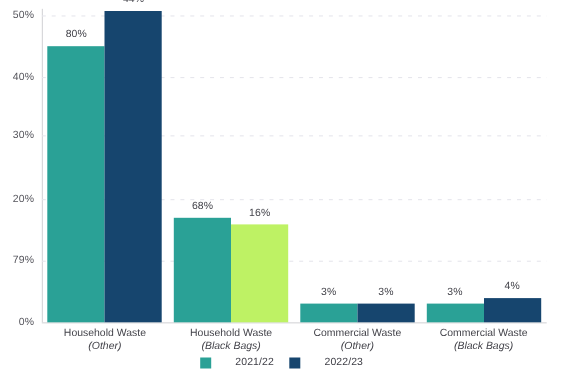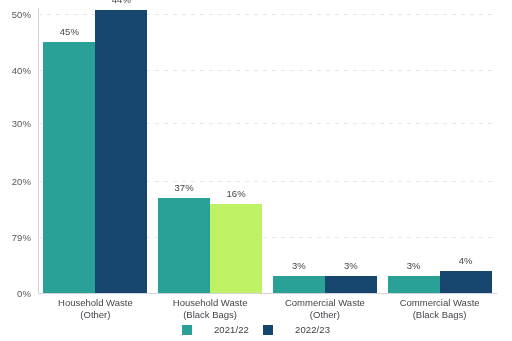--- a/index.html
+++ b/index.html
@@ -96,21 +96,21 @@
   
   .cat-label {
     position: absolute;
     top: 297px;
     text-align: center;
     font-size: 9.5px;
     line-height: 12px;
     color: #44444b;
     white-space: nowrap;
   }
-  .cat-label .l2 { display: block; }
+  .cat-label .l2 { display: block; font-style: italic; }
 
   
   .legend {
     position: absolute;
     left: 0;
     right: 0;
     top: 324px;
     display: flex;
     justify-content: center;
     align-items: center;
@@ -156,29 +156,29 @@
         <div class="gridline" style="top: 61.8px;">
           <span class="ytick-label">40%</span>
         </div>
         <div class="gridline" style="top: 6px;">
           <span class="ytick-label">50%</span>
         </div>
       </div>
     <div class="bars-layer" id="bars-layer">
         <div class="group" style="left: 5.375px; width: 104px;">
           <div class="bar" title="Household Waste (Other) 2021/22 45%" style="left: 0px; width: 52px; height: 251.1px; background: rgb(42, 161, 150);">
-            <span class="bar-value">45%</span>
+            <span class="bar-value">80%</span>
           </div>
           <div class="bar" title="Household Waste (Other) 2022/23 44%" style="left: 52px; width: 52px; height: 283px; background: rgb(22, 69, 110);">
             <span class="bar-value">44%</span>
           </div>
         </div>
         <div class="group" style="left: 120.125px; width: 104px;">
           <div class="bar" title="Household Waste (Black Bags) 2021/22 17%" style="left: 0px; width: 52px; height: 94.86px; background: rgb(42, 161, 150);">
-            <span class="bar-value">37%</span>
+            <span class="bar-value">68%</span>
           </div>
           <div class="bar" title="Household Waste (Black Bags) 2022/23 16%" style="left: 52px; width: 52px; height: 89.28px; background: #bef264;">
             <span class="bar-value">16%</span>
           </div>
         </div>
         <div class="group" style="left: 234.875px; width: 104px;">
           <div class="bar" title="Commercial Waste (Other) 2021/22 3%" style="left: 0px; width: 52px; height: 16.74px; background: rgb(42, 161, 150);">
             <span class="bar-value">3%</span>
           </div>
           <div class="bar" title="Commercial Waste (Other) 2022/23 3%" style="left: 52px; width: 52px; height: 16.74px; background: rgb(22, 69, 110);">

